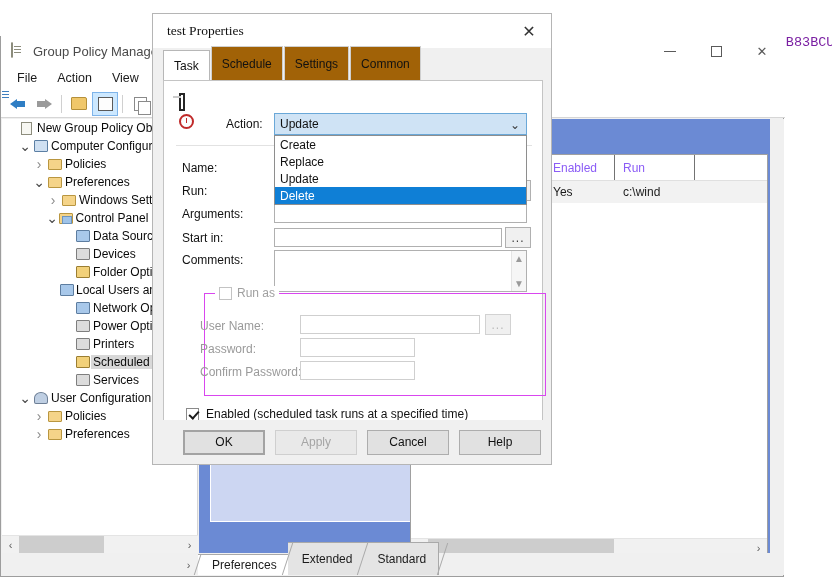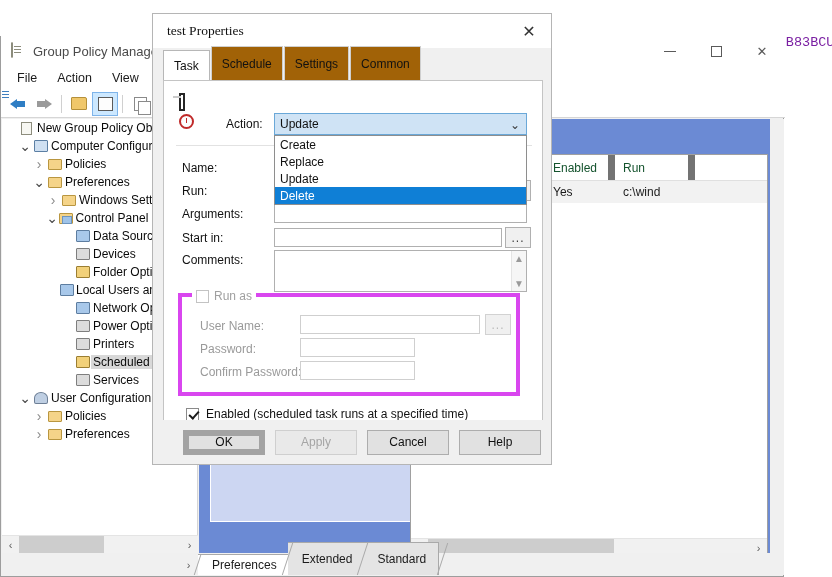--- a/index.html
+++ b/index.html
@@ -190,21 +190,21 @@
   .detail-list {
     position: absolute; left: 409px; top: 118px; width: 358px; height: 403px;
     background: #ffffff; border: 1px solid #a0a0a0;
   }
   .dl-header {
     display: flex; height: 26px; background: #ffffff;
     border-bottom: 1px solid #e0e0e0;
   }
   .dl-col {
     display: flex; align-items: center; padding-left: 8px;
-    border-right: 7px solid #737373; font-size: 12px; color: #14532d;
+    border-right: 1px solid #737373; font-size: 12px; color: #8b5cf6;
   }
   .dl-row {
     display: flex; height: 22px; background: #f2f2f2; align-items: center;
   }
   .dl-cell { padding-left: 8px; font-size: 12px; color: #1b1b1b; overflow: hidden; white-space: nowrap; }
   .dl-hscroll {
     position: absolute; left: 0; bottom: 0; width: 100%; height: 18px;
     background: #f1f1f1; display: flex; align-items: center;
     border-top: 1px solid #e4e4e4;
   }
@@ -344,22 +344,22 @@
     display: flex;
   }
   .ta-scroll {
     width: 15px; background: #f6f6f6; border-left: 1px solid #e4e4e4;
     display: flex; flex-direction: column; justify-content: space-between;
     align-items: center; padding: 2px 0;
     color: #9a9a9a; font-size: 10px;
   }
 
   .groupbox {
-    position: absolute; left: 14px; top: 212px; width: 342px; height: 103px;
-    border: 4px solid #d946ef;
+    position: absolute; left: 40px; top: 212px; width: 342px; height: 103px;
+    border: 1px solid #d946ef;
   }
   .gb-legend {
     position: absolute; left: 10px; top: -8px; background: #ffffff;
     padding: 0 4px; display: flex; align-items: center; gap: 5px;
     font-size: 12px; color: #a0a0a0;
   }
   .chk {
     width: 13px; height: 13px; border: 1px solid #8a8a8a; background: #fff;
     display: inline-block; position: relative;
   }
@@ -376,21 +376,21 @@
   .dlg-buttons {
     position: absolute; left: 0; bottom: 0; width: 398px; height: 44px;
     background: #f0f0f0; display: flex; align-items: center; justify-content: flex-end;
     padding-right: 10px; gap: 10px;
   }
   .dbtn {
     width: 82px; height: 25px; background: #e1e1e1; border: 1px solid #adadad;
     display: flex; align-items: center; justify-content: center;
     font-size: 12px; color: #111;
   }
-  .dbtn.default { border: 6px solid #a3a3a3; background: #e1e1e1; margin-left: 24px; }
+  .dbtn.default { border: 2px solid #a3a3a3; background: #e1e1e1; margin-left: 24px; }
   .dbtn.disabled { color: #a5a5a5; border-color: #cfcfcf; background: #e9e9e9; }
 </style>
 </head>
 <body>
 
 <div id="root">
 
   <div class="xml-layer">
     <div class="xml-line"><span class="xml-tag">ledTasks</span> <span class="xml-attr">clsid=</span><span class="xml-val">"{CC63F200-7309-4ba0-B154-A71CD118DBCC}"</span><span class="xml-tag">&gt;&lt;Task</span> <span class="xml-attr">clsid=</span><span class="xml-val">"{2DEECB1C-261F-4e13-9B21-16FB83BCU3</span></div>
     

